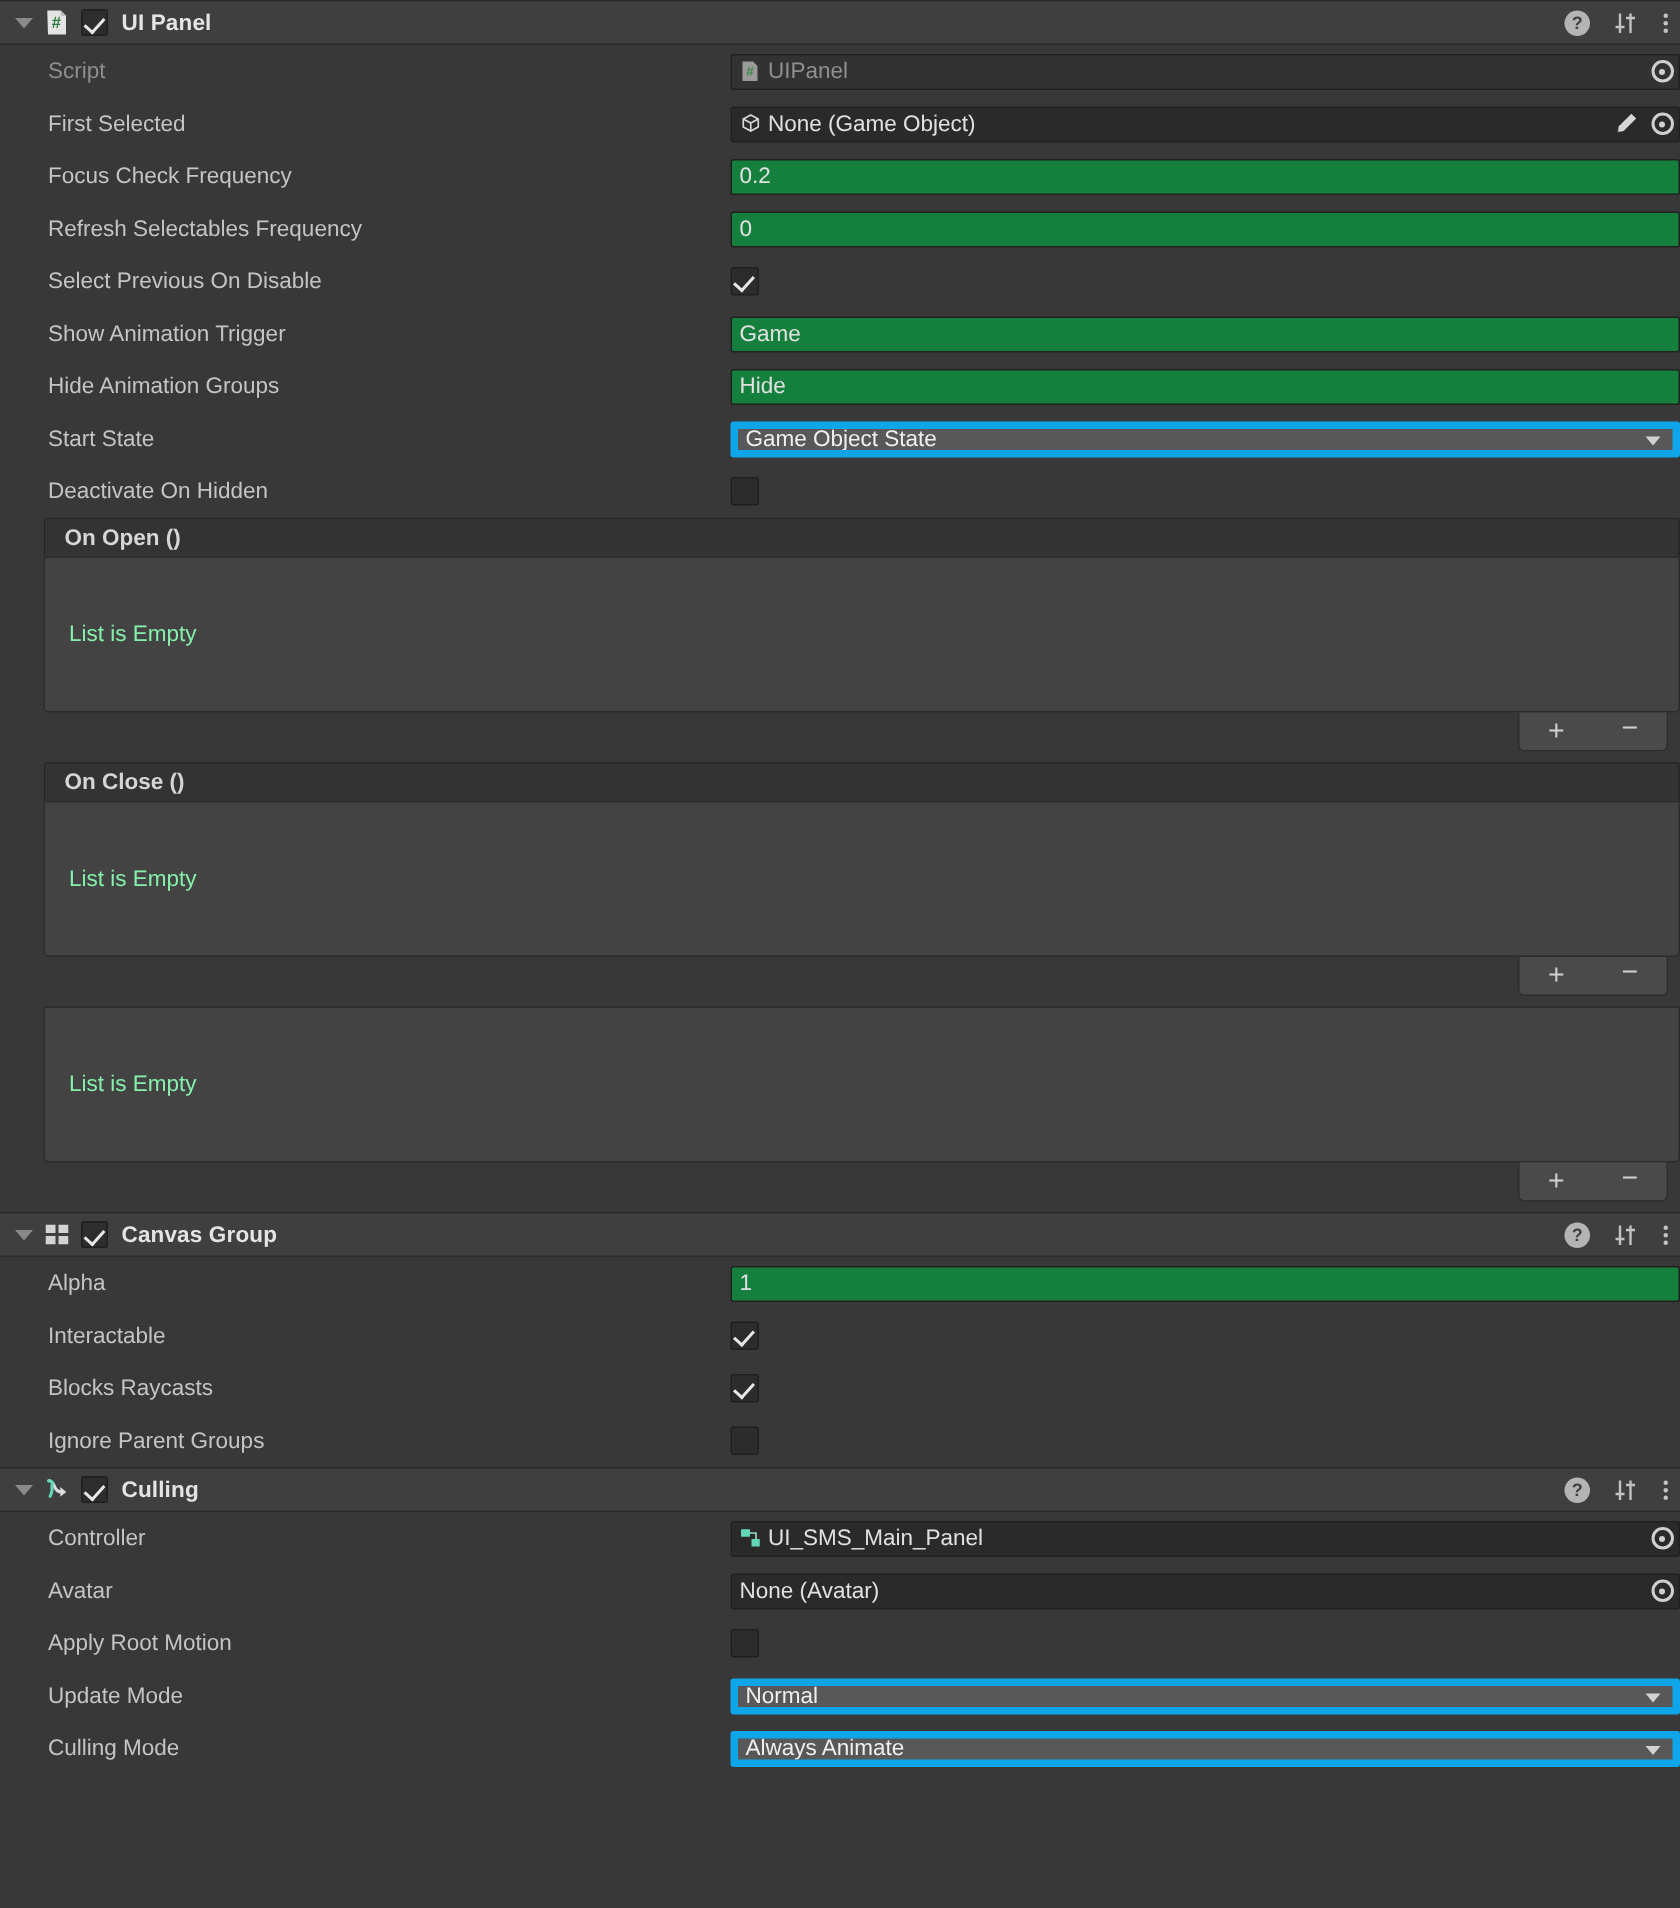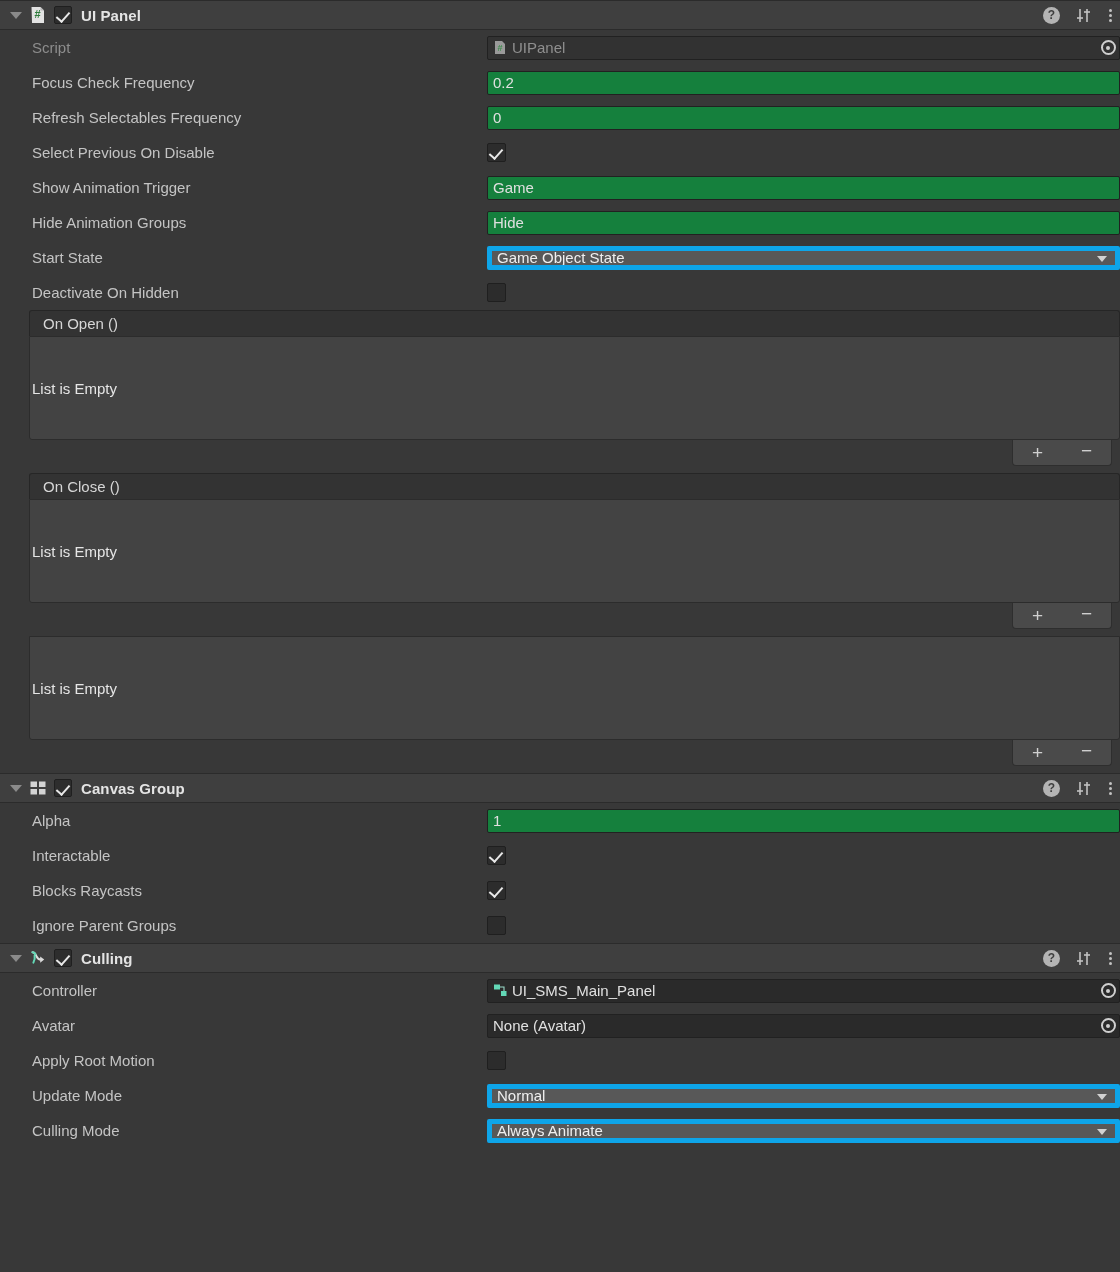--- a/index.html
+++ b/index.html
@@ -197,35 +197,35 @@
   .evt { margin: 0 0 0 0; position: relative; }
   .evt-head {
     margin-left: 29px; margin-right: 0;
     height: 26px;
     background: #333333;
     border: 1px solid #262626;
     border-bottom: none;
     border-radius: 3px 3px 0 0;
     display: flex; align-items: center;
     padding-left: 13px;
-    font-size: 15px; color: #d6d6d6;
+    font-size: 15px; color: #d6d6d6; font-weight: bold;
   }
   .evt-body {
     margin-left: 29px;
     height: 104px;
     background: #434343;
     border: 1px solid #2c2c2c;
     border-radius: 0 0 3px 3px;
     position: relative;
   }
   .evt-body .empty {
     position: absolute;
-    left: 2px; top: 50%;
+    left: 16px; top: 50%;
     transform: translateY(-50%);
-    font-size: 15px; color: #e5e5e5;
+    font-size: 15px; color: #86efac;
   }
   .evt-foot {
     height: 33px;
     position: relative;
   }
   .evt-btns {
     position: absolute;
     right: 8px; top: 0;
     width: 100px; height: 26px;
     background: #4a4a4a;
@@ -292,20 +292,45 @@
           </svg>
         </span>
         <span>UIPanel</span>
         <span class="picker">
             <span class="ring"></span>
           </span>
       </span>
     </span>
   </div>
 
+  <div class="row">
+    <span class="lbl">First Selected</span>
+    <span class="field">
+      <span class="objfield">
+        <span class="mini">
+          <svg viewBox="0 0 15 15" width="15" height="15">
+            <g fill="none" stroke="#d8d8d8" stroke-width="1.1" stroke-linejoin="round">
+              <path d="M7.5 1.6l5 2.7v5.4l-5 2.7-5-2.7V4.3z"></path>
+              <path d="M2.5 4.3l5 2.7 5-2.7M7.5 7v5.8"></path>
+            </g>
+          </svg>
+        </span>
+        <span>None (Game Object)</span>
+        <span class="pencil">
+          <svg viewBox="0 0 18 18" width="18" height="18">
+            <path d="M12.6 1.8l3.2 3.2-8.4 8.4-4 .8.8-4z" fill="#d6d6d6"></path>
+            <path d="M3.4 14.2l1.6-.3-1.3-1.3z" fill="#8a8a8a"></path>
+          </svg>
+        </span>
+        <span class="picker">
+            <span class="ring"></span>
+          </span>
+      </span>
+    </span>
+  </div>
 
   <div class="row">
     <span class="lbl">Focus Check Frequency</span>
     <span class="field">
       <span class="txtfield">0.2</span>
     </span>
   </div>
 
   <div class="row">
     <span class="lbl">Refresh Selectables Frequency</span>

